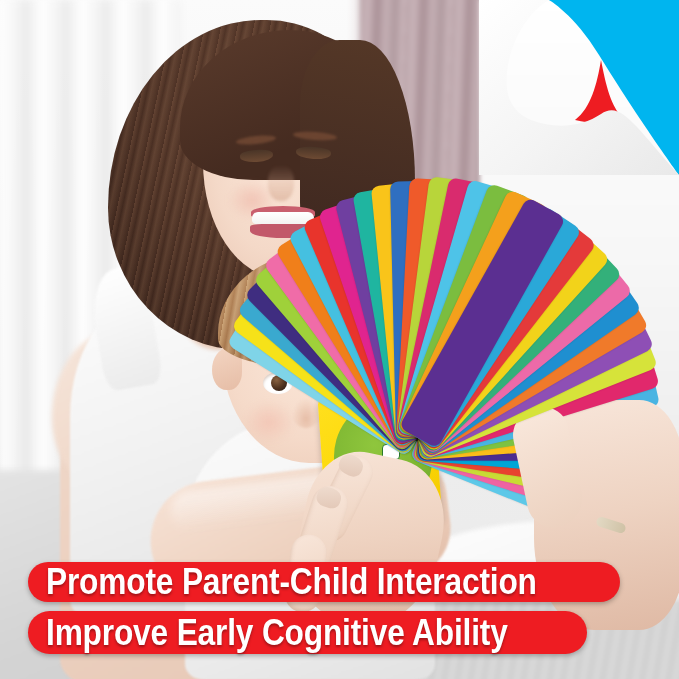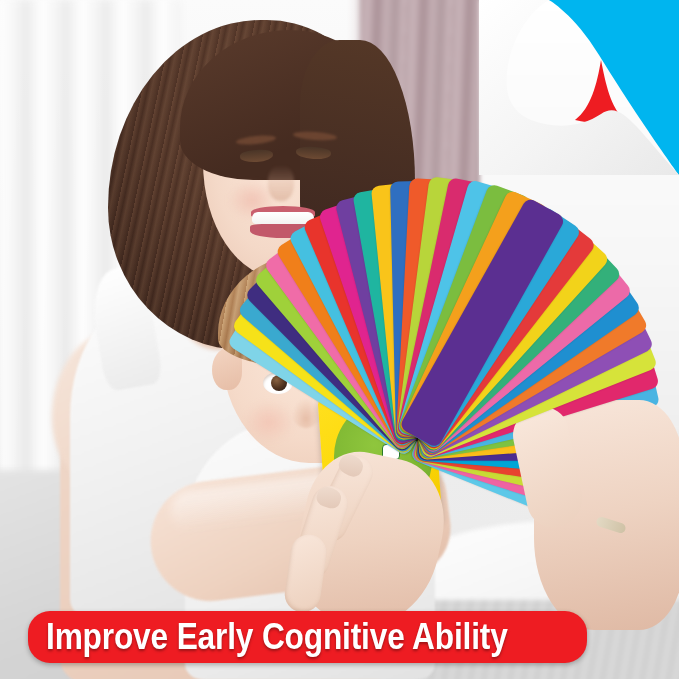--- a/index.html
+++ b/index.html
@@ -355,21 +355,21 @@
     font-family:"Liberation Sans",sans-serif;
     font-weight:bold;
     letter-spacing:-0.2px;
     transform:scaleX(.88);
     transform-origin:left center;
     white-space:nowrap;
     text-shadow:0 2px 3px rgba(0,0,0,.35);
   }
   #banner-1{left:28px;top:562px;height:40px;}
   #banner-1 span{font-size:36px;}
-  #banner-2{left:28px;top:611px;height:52px;}
+  #banner-2{left:28px;top:611px;height:43px;}
   #banner-2 span{font-size:36px;}
 </style>
 </head>
 <body>
 
 <div class="stage">
 
   <div class="photo">
 
     <div class="bg-base"></div>
@@ -499,17 +499,20 @@
           <stop offset="55%" stop-color="#f4f4f4"></stop>
           <stop offset="100%" stop-color="#e9e9e9"></stop>
         </linearGradient>
       </defs>
       <path d="M0,0 L70,0 C52,10 36,34 30,60 C24,88 28,110 52,120
                C78,130 104,126 122,114 C142,100 156,126 200,175
                L0,175 Z" fill="url(#curlgrad)"></path>
     </svg>
   </div>
 
+  <div class="banner" id="banner-1">
+    <span>Promote Parent-Child Interaction</span>
+  </div>
   <div class="banner" id="banner-2">
     <span>Improve Early Cognitive Ability</span>
   </div>
 
 </div>
 
 </body></html>

